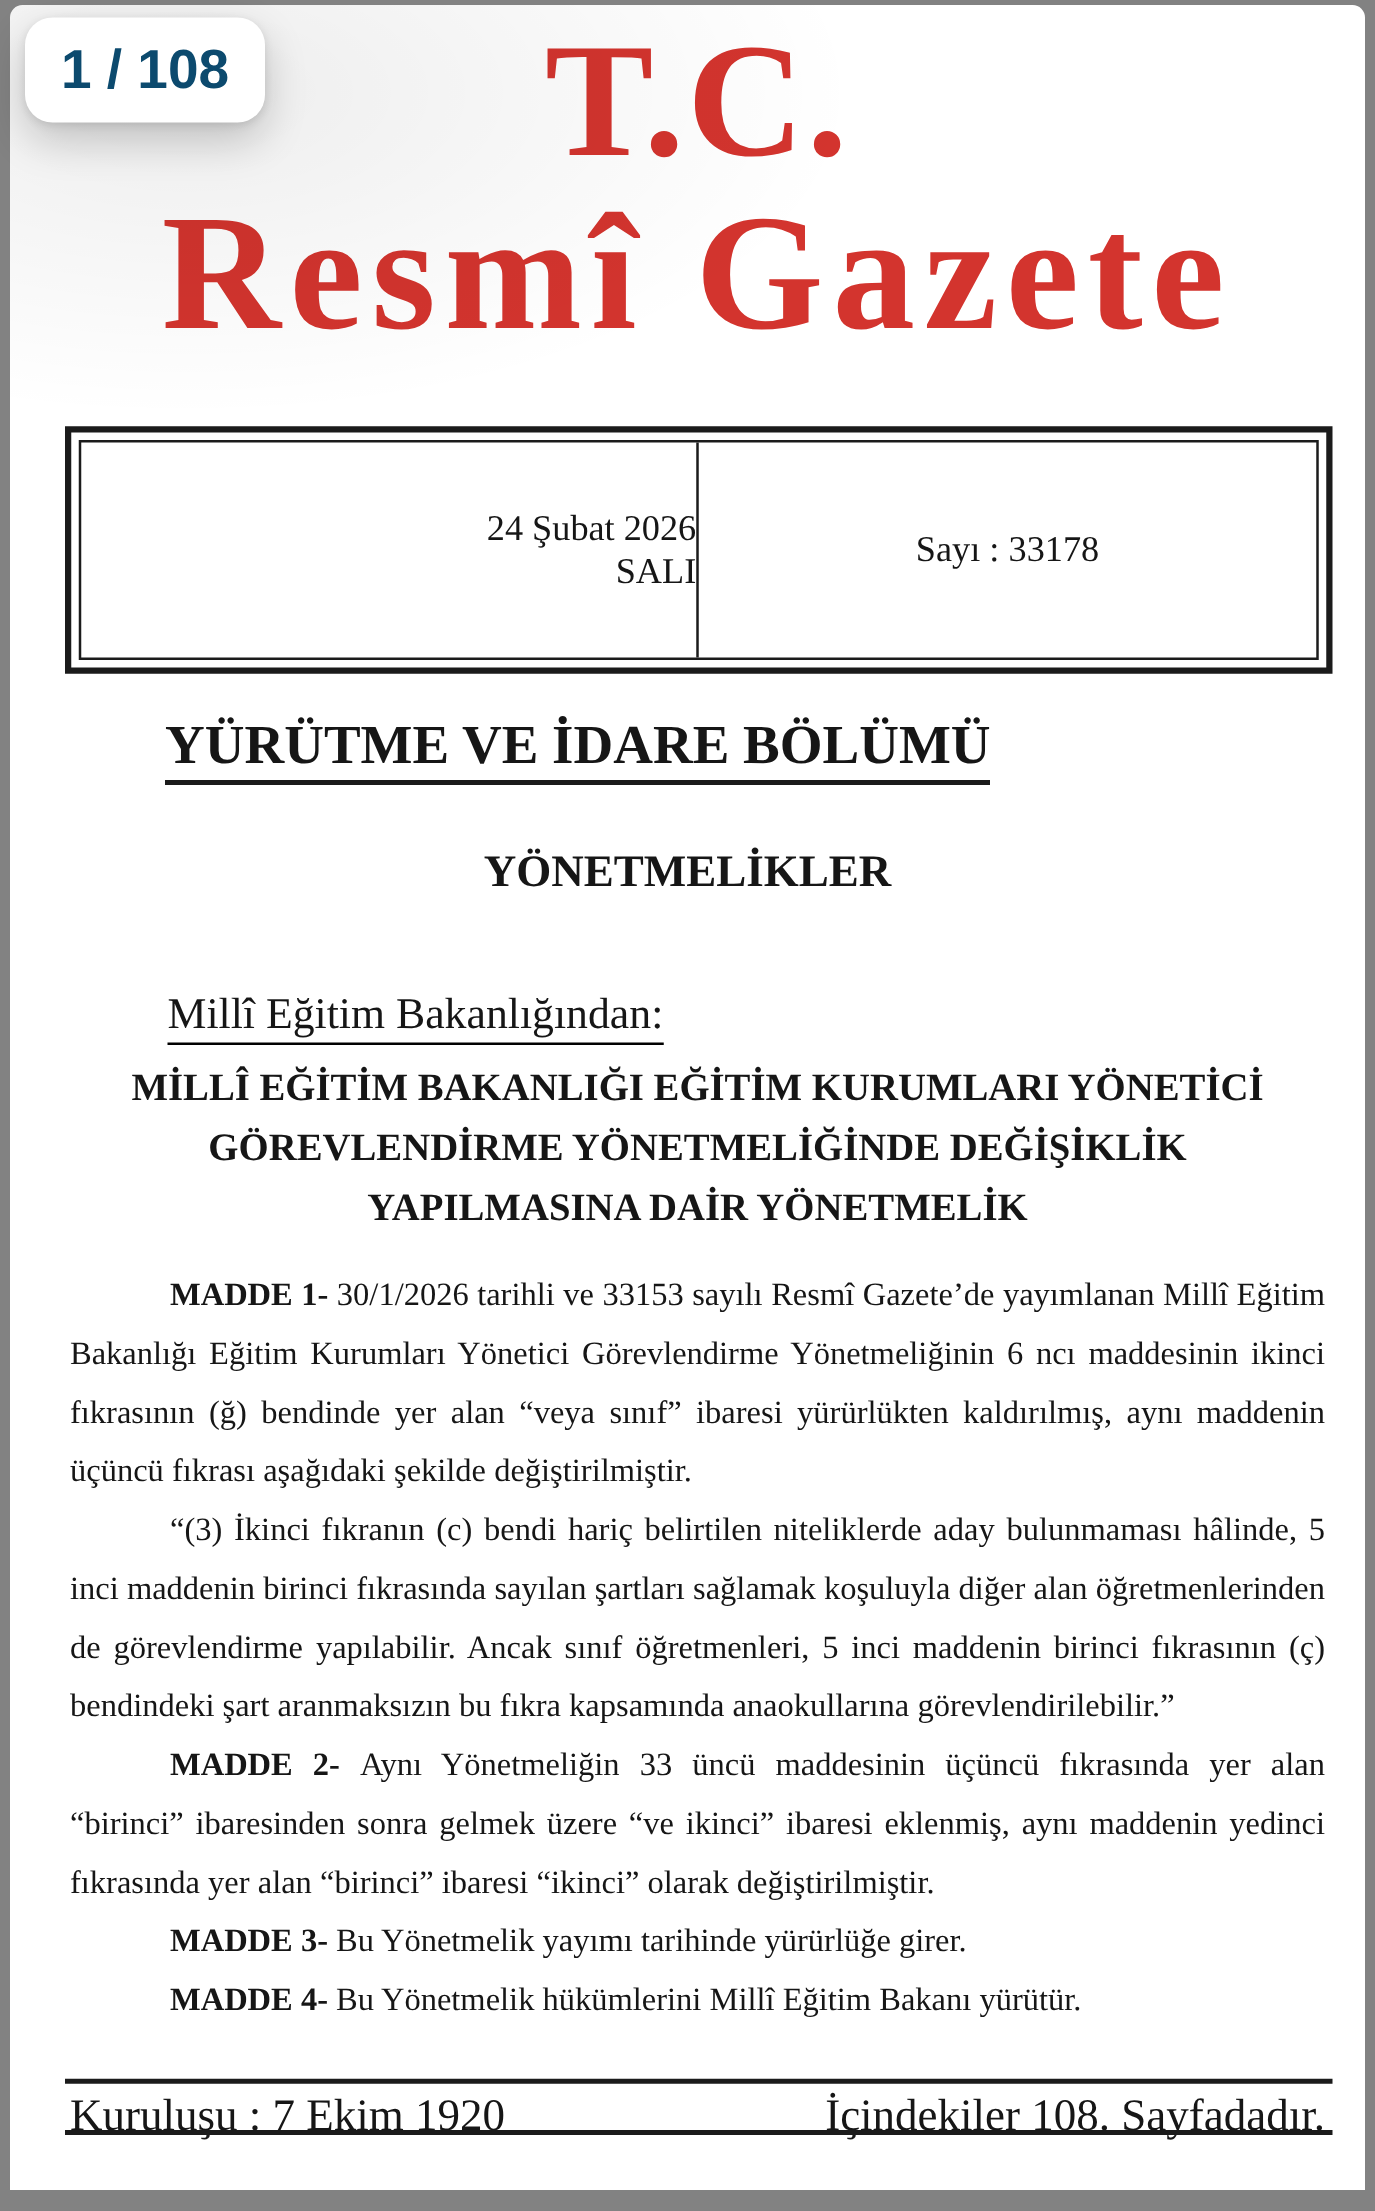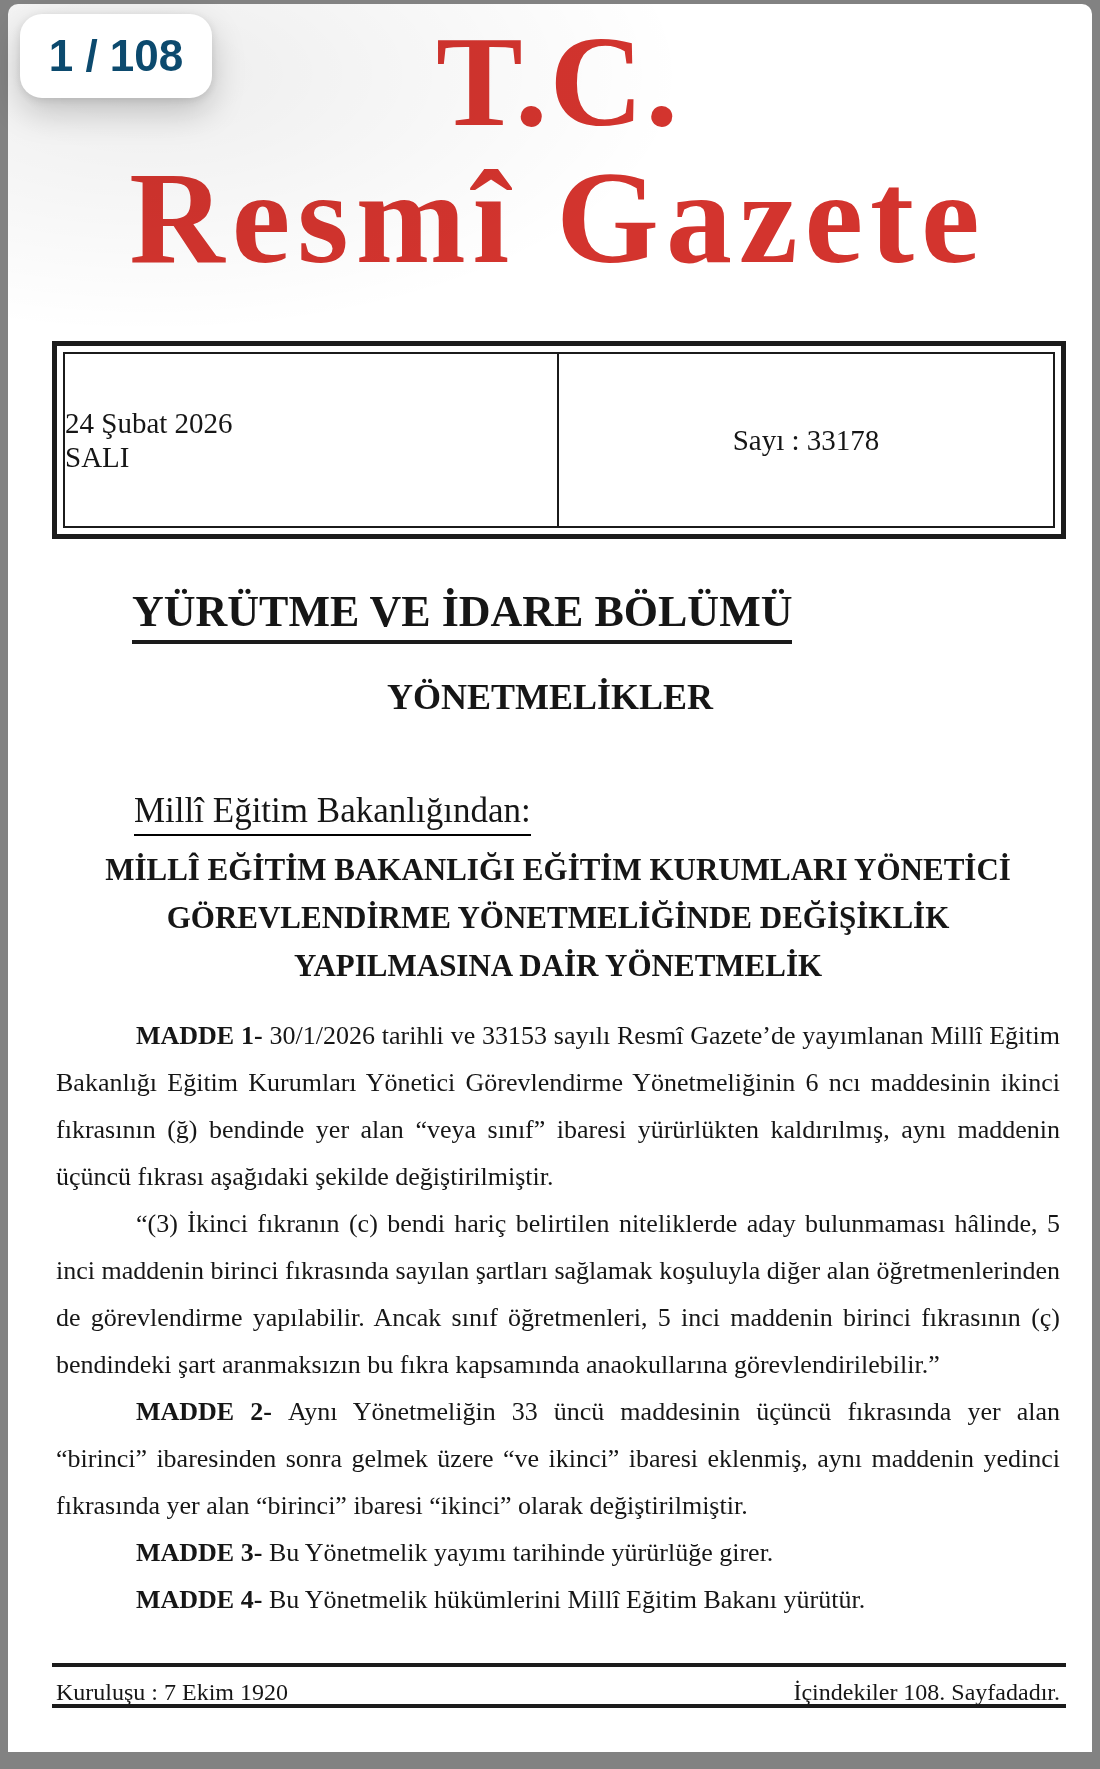--- a/index.html
+++ b/index.html
@@ -26,26 +26,26 @@
 
   .hbox{position:absolute;left:44px;top:337px;width:1014px;height:198px;
         border:5px solid #1b1b1b;box-sizing:border-box;padding:6px;background:#fff;}
   .hbox-inner{border:2px solid #1b1b1b;height:100%;box-sizing:border-box;
         display:flex;flex-direction:column;}
   .hbox-title{flex:0 0 88px;border-bottom:2px solid #1b1b1b;
         display:flex;flex-direction:column;justify-content:center;
         text-align:center;font-weight:bold;font-size:29px;line-height:38px;}
   .hbox-bottom{flex:1;display:flex;}
   .hbox-date{width:50%;border-right:2px solid #1b1b1b;box-sizing:border-box;
-        display:flex;flex-direction:column;justify-content:center;text-align:left;
+        display:flex;flex-direction:column;justify-content:center;text-align:right;
         font-size:29px;line-height:34px;}
   .hbox-issue{flex:1;display:flex;align-items:center;justify-content:center;
         font-size:29px;}
 
-  .bolum{position:absolute;left:124px;top:584px;}
+  .bolum{position:absolute;left:124px;top:568px;}
   .bolum span{display:inline-block;font-weight:bold;font-size:44px;line-height:48px;
         border-bottom:4px solid #1b1b1b;padding-bottom:4px;}
 
   .category{position:absolute;left:0;top:672px;width:1084px;text-align:center;
         font-weight:bold;font-size:36px;}
 
   .ministry{position:absolute;left:126px;top:788px;}
   .ministry span{display:inline-block;font-size:35px;line-height:38px;
         border-bottom:2px solid #000000;padding-bottom:4px;}
 
@@ -53,21 +53,21 @@
         font-weight:bold;font-size:31px;line-height:48px;}
 
   .articles{position:absolute;left:48px;top:1008px;width:1004px;
         font-size:26px;line-height:47px;text-align:justify;}
   .articles p{margin:0;text-indent:80px;}
 
   .footer-rule{position:absolute;left:44px;width:1014px;height:4px;background:#1b1b1b;}
   .rule-top{top:1659px;}
   .rule-bottom{top:1700px;}
   .footer-row{position:absolute;left:48px;top:1664px;width:1004px;height:48px;
-        display:flex;justify-content:space-between;align-items:center;font-size:24px;text-align:center;}
+        display:flex;justify-content:space-between;align-items:center;font-size:36px;text-align:center;}
 </style>
 </head>
 <body>
 
 <div class="canvas">
 
   <div class="page">
 
     <div class="masthead-tc" style="color: rgb(211, 52, 46);">T.C.</div>
 

